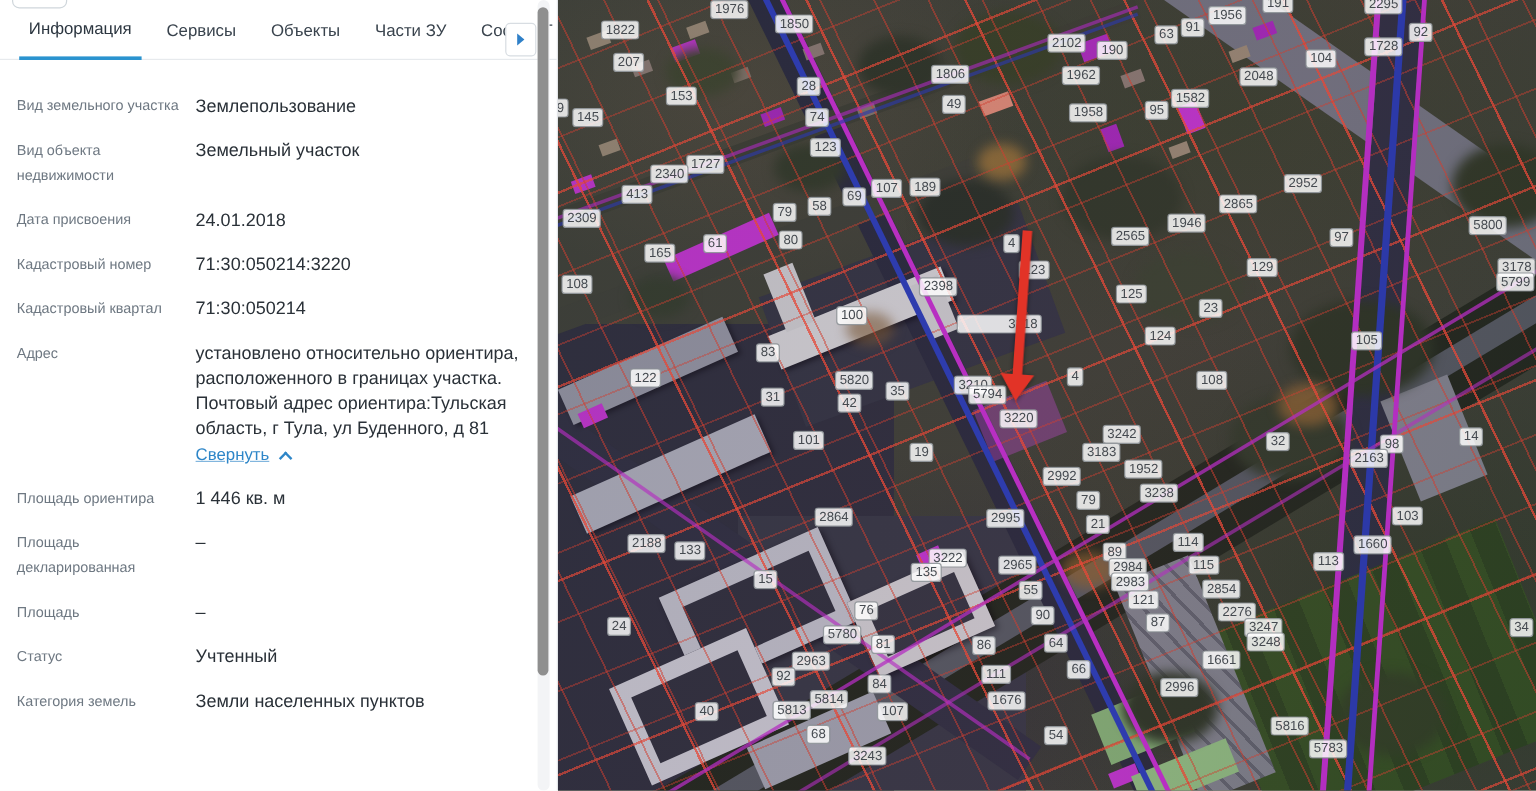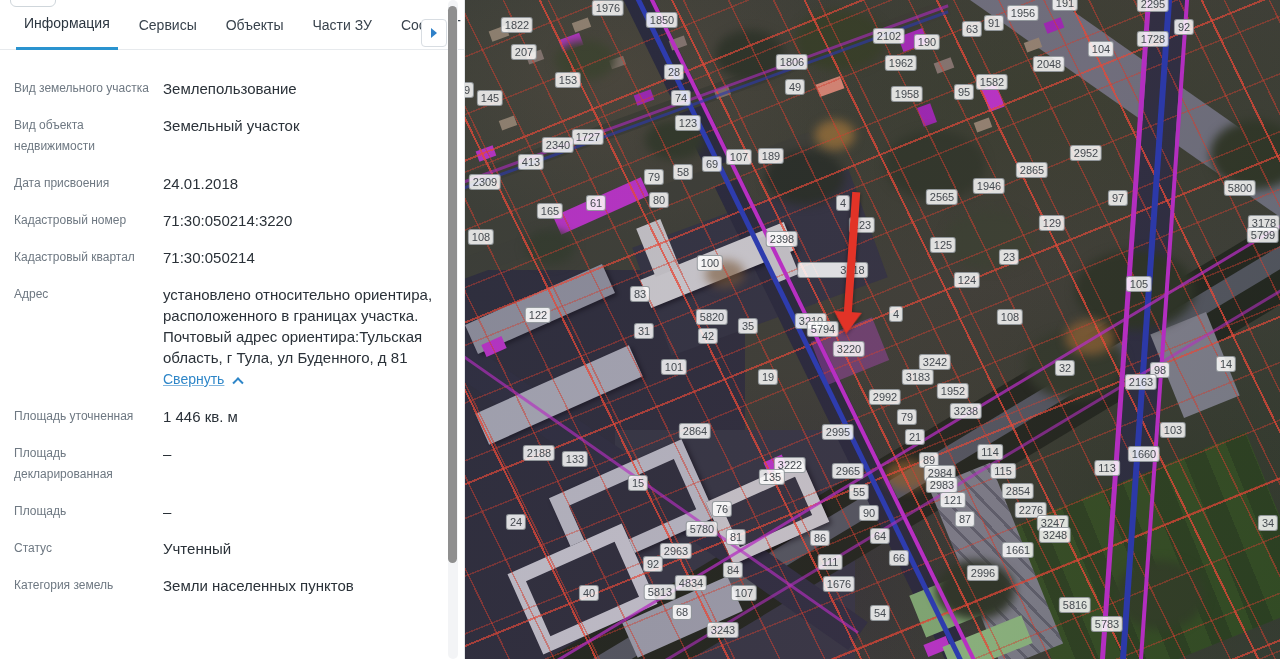--- a/index.html
+++ b/index.html
@@ -90,21 +90,21 @@
         </div>
         <div class="frow">
           <div class="flabel">Кадастровый квартал</div>
           <div class="fvalue">71:30:050214</div>
         </div>
         <div class="frow">
           <div class="flabel">Адрес</div>
           <div class="fvalue">установлено относительно ориентира, расположенного в границах участка. Почтовый адрес ориентира:Тульская область, г Тула, ул Буденного, д 81<div class="linkline"><a class="collapse-link" href="#">Свернуть</a><span class="chev-up"></span></div></div>
         </div>
         <div class="frow">
-          <div class="flabel">Площадь уточненная</div>
+          <div class="flabel">Площадь ориентира</div>
           <div class="fvalue">1 446 кв. м</div>
         </div>
         <div class="frow">
           <div class="flabel">Площадь декларированная</div>
           <div class="fvalue">–</div>
         </div>
         <div class="frow">
           <div class="flabel">Площадь</div>
           <div class="fvalue">–</div>
         </div>
@@ -310,21 +310,21 @@
         <span class="map-label" style="left: 257px; top: 509px;">76</span>
         <span class="map-label" style="left: 51px; top: 522px;">24</span>
         <span class="map-label" style="left: 237px; top: 529px; text-align: right;">5780</span>
         <span class="map-label" style="left: 271px; top: 537px;">81</span>
         <span class="map-label" style="left: 355px; top: 538px;">86</span>
         <span class="map-label" style="left: 211px; top: 551px;">2963</span>
         <span class="map-label" style="left: 188px; top: 564px;">92</span>
         <span class="map-label" style="left: 365px; top: 562px;">111</span>
         <span class="map-label" style="left: 268px; top: 570px;">84</span>
         <span class="map-label" style="left: 374px; top: 584px;">1676</span>
-        <span class="map-label" style="left: 226px; top: 583px;">4834</span>
+        <span class="map-label" style="left: 226px; top: 583px;">5814</span>
         <span class="map-label" style="left: 195px; top: 592px;">5813</span>
         <span class="map-label" style="left: 279px; top: 593px;">107</span>
         <span class="map-label" style="left: 124px; top: 593px; text-align: center;">40</span>
         <span class="map-label" style="left: 217px; top: 612px;">68</span>
         <span class="map-label" style="left: 258px; top: 630px;">3243</span>
         <span class="map-label" style="left: 404px; top: 513px;">90</span>
         <span class="map-label" style="left: 525px; top: 452px;">114</span>
         <span class="map-label" style="left: 464px; top: 460px;">89</span>
         <span class="map-label" style="left: 679px; top: 454px;">1660</span>
         <span class="map-label" style="left: 642px; top: 468px;">113</span>

